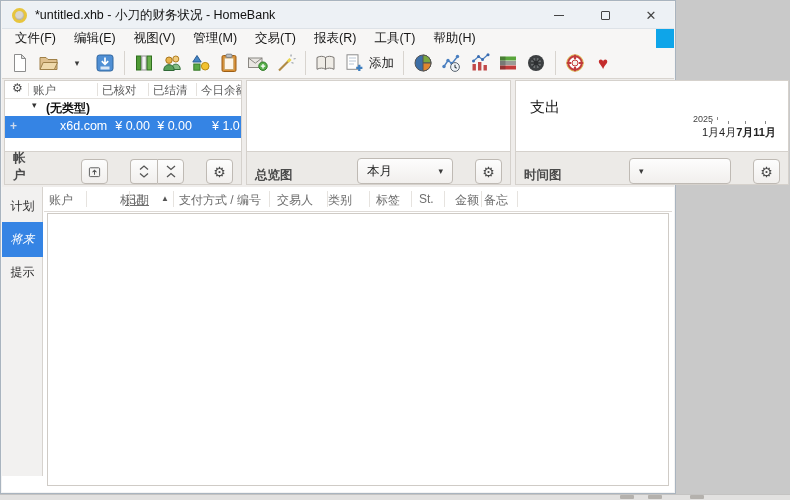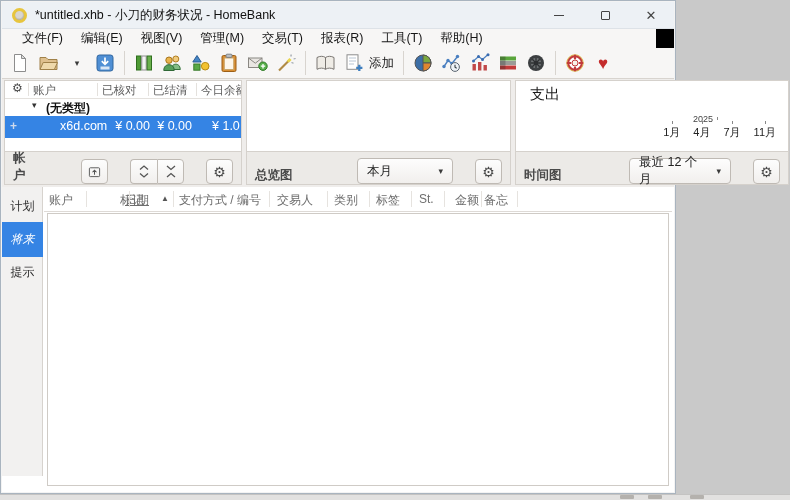--- a/index.html
+++ b/index.html
@@ -1,35 +1,35 @@
 <!DOCTYPE html>
 <html><head>
 <meta charset="utf-8">
 <style>
   * { margin:0; padding:0; box-sizing:border-box; }
   html,body { width:790px; height:500px; }
   body { font-family:"Liberation Sans","DejaVu Sans",sans-serif; font-size:12.5px; color:#1a1a1a; background:#c9c9c9; }
   #stage { position:relative; width:790px; height:500px; overflow:hidden; }
 
   
-  #win { position:absolute; left:0; top:0; width:676px; height:494px; background:#000000; border:1px solid #a9b4bf; box-shadow:inset 0 0 0 1px #f3f3f3; }
+  #win { position:absolute; left:0; top:0; width:676px; height:494px; background:#0ea5e9; border:1px solid #a9b4bf; box-shadow:inset 0 0 0 1px #f3f3f3; }
   #taskbar-sliver { position:absolute; left:0; bottom:0; width:790px; height:6px; background:#e2e1e0; border-top:1px solid #c4c3c2; }
   .tb-dot { position:absolute; bottom:1px; width:14px; height:4px; background:#8e8a84; opacity:.55; border-radius:1px; }
 
   
   #titlebar { position:absolute; left:1px; top:1px; right:1px; height:27px; background:#edf1f5; display:flex; align-items:center; border-bottom:1px solid #dde2e7; }
   #app-icon { width:15px; height:15px; margin-left:10px; border-radius:50%; border:3px solid #e7c53e; background:radial-gradient(circle at 45% 40%, #d9d6cf 0 45%, #b4b0a8 70%, #efeeec); }
   #title-text { margin-left:8px; font-size:12.5px; color:#111; }
   #win-controls { margin-left:auto; display:flex; align-items:center; height:100%; }
   .wbtn { width:46px; height:100%; display:flex; align-items:center; justify-content:center; color:#444; font-size:13px; }
   .max-box { width:9px; height:9px; border:1.3px solid #444; border-radius:1px; }
   .min-bar { width:10px; height:0; border-top:1.4px solid #444; }
 
   
-  #menubar { position:absolute; left:1px; top:28px; right:19px; height:19px; background:#f7f6f5; display:flex; align-items:center; padding-left:11px; }
+  #menubar { position:absolute; left:1px; top:28px; right:19px; height:19px; background:#f7f6f5; display:flex; align-items:center; padding-left:4px; }
   .menu-item { padding:0 9px; line-height:19px; font-size:12.5px; color:#161616; }
 
   
   #toolbar { position:absolute; left:1px; top:47px; right:1px; height:31px; background:#f7f6f5; border-bottom:1px solid #d8d4cf; display:flex; align-items:center; padding:0 4px; }
   .tbtn { height:27px; min-width:28px; display:flex; align-items:center; justify-content:center; border-radius:3px; padding:0 4px; }
   .tbtn svg { display:block; }
   .tsep { width:1px; height:24px; background:#d8d4cf; margin:0 5px; }
   .caret { font-size:9px; color:#3a3a3a; }
   .add-label { margin-left:5px; font-size:12.5px; color:#161616; }
   .heart-glyph { font-size:17px; color:#c42b2b; line-height:1; }
@@ -62,23 +62,23 @@
   .row-plus { left:5px; color:#cdd9ec; font-weight:700; font-size:12px; }
   .acc-name { left:55px; }
   .acc-amt1 { right:91px; }
   .acc-amt2 { right:49px; }
   .acc-amt3 { left:207px; }
 
   
   #overview-panel { left:244px; width:265px; }
   
   #time-panel { left:513px; width:274px; }
-  #time-title { position:absolute; left:14px; top:4px; font-size:15px; color:#1c1c1c; }
+  #time-title { position:absolute; left:14px; top:17px; font-size:15px; color:#1c1c1c; }
   #axis-year { position:absolute; right:75px; top:33px; font-size:9px; color:#444; }
-  #axis-months { position:absolute; right:12px; top:44px; display:flex; gap:13px; font-size:11px; color:#222; }
+  #axis-months { position:absolute; right:12px; top:44px; display:flex; font-size:11px; color:#222; }
   .tickwrap { position:relative; }
   .tickwrap i { position:absolute; left:50%; top:-4px; width:1px; height:3px; background:#888; }
   #year-tick { position:absolute; right:70px; top:36px; width:1px; height:3px; background:#888; }
 
   
   #bottom { position:absolute; left:1px; top:186px; right:1px; bottom:1px; background:#fff; }
   #tabstrip { position:absolute; left:0; top:0; width:41px; bottom:16px; background:#f2f1f0; border-right:1px solid #d7d3ce; padding-top:7px; }
   .vtab { width:41px; height:25px; display:flex; align-items:center; justify-content:center; font-size:12px; color:#2d2d2d; margin-bottom:3px; }
   .vtab.selected { height:35px; background:#3584e4; color:#fff;font-style:italic; }
 
@@ -336,29 +336,28 @@
       </div>
 
       <div class="panel" id="time-panel">
         <div class="panel-body">
           <div id="time-title">支出</div>
           <div id="axis-year">2025</div>
           <i id="year-tick"></i>
           <div id="axis-months">
             <span class="tickwrap"><i></i><b style="font-weight:normal">1月</b></span>
             <span class="tickwrap"><i></i><b style="font-weight:normal">4月</b></span>
-            <span class="tickwrap"><i></i><b style="font-weight:normal">7月</b></span>
-            <span class="tickwrap"><i></i><b style="font-weight:normal">11月</b></span>
+            <span class="tickwrap"><i></i><b style="font-weight:bold">7月</b></span>
+            <span class="tickwrap"><i></i><b style="font-weight:bold">11月</b></span>
           </div>
         </div>
         <div class="panel-footer">
           <span class="footer-label">时间图</span>
           <span class="fspacer"></span>
           <div class="dd" style="width:102px;">
-            <span class="dd-val">最近 12 个月</span>
             <span class="caret">▾</span>
           </div>
           <div class="sbtn">
               <span class="gear-glyph">⚙</span>
             </div>
         </div>
       </div>
     </div>
 
     <div id="bottom">
@@ -368,21 +367,21 @@
         <div class="vtab">提示</div>
       </div>
       <div id="worklist">
         <div id="tbl-header">
           <span style="left:5px;">账户</span>
           <span style="left:47px;margin-left:29px;">标记</span>
           <span style="left:81px;text-decoration:underline;">日期</span>
           <span style="left:117px; top:7px;" class="sort-arrow">▲</span>
           <span style="left:135px;">支付方式 / 编号</span>
           <span style="left:233px;">交易人</span>
-          <span style="left:290px;">类别</span>
+          <span style="left:284px;">类别</span>
           <span style="left:332px;">标签</span>
           <span style="left:375px;">St.</span>
           <span style="left:408px; width:27px; text-align:right;">金额</span>
           <span style="left:440px;">备忘</span>
           <i class="csep" style="left:42px;"></i>
             <i class="csep" style="left:85px;"></i>
             <i class="csep" style="left:129px;"></i>
             <i class="csep" style="left:225px;"></i>
             <i class="csep" style="left:283px;"></i>
             <i class="csep" style="left:325px;"></i>

